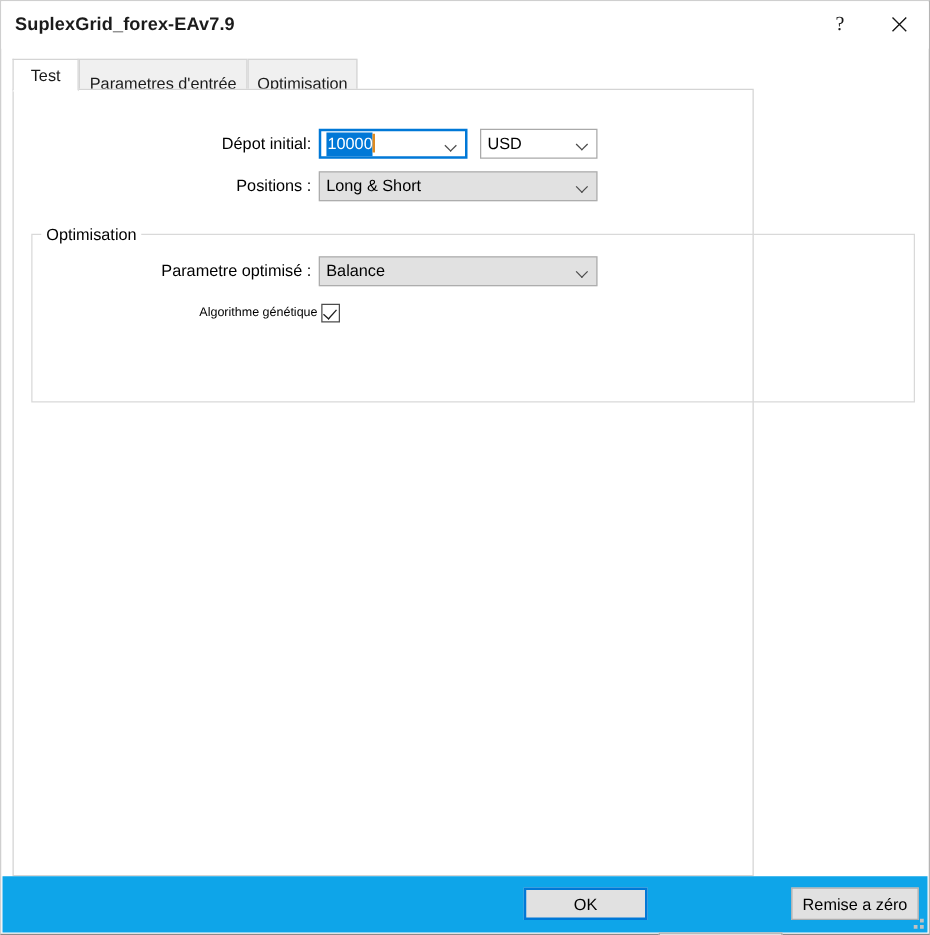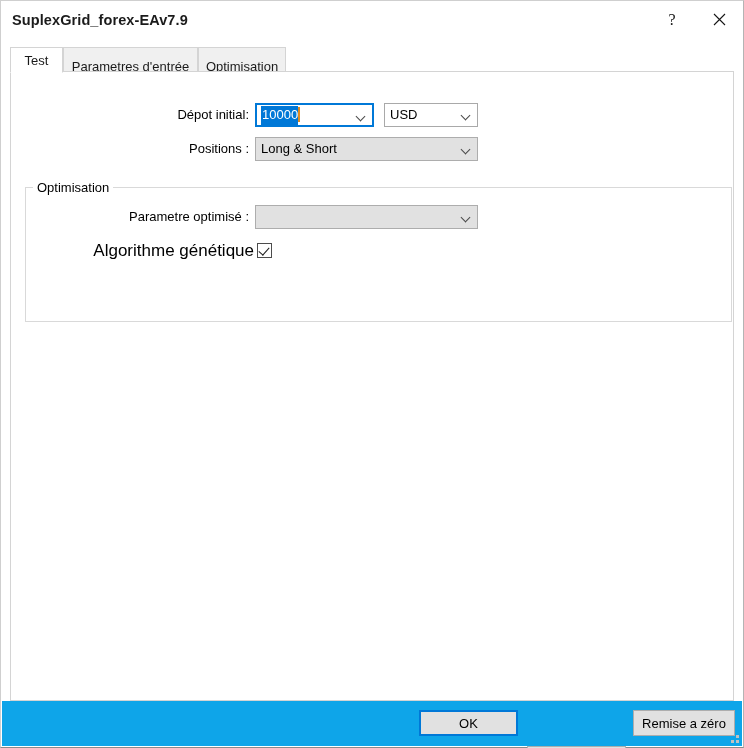--- a/index.html
+++ b/index.html
@@ -102,21 +102,21 @@
   }
   .tab-0 { left: 0px;   width: 53px; }
   .tab-1 { left: 53px;  width: 135px; }
   .tab-2 { left: 188px; width: 88px; }
 
   
   .tabpanel {
     position: absolute;
     left: 9px;
     top: 70px;
-    width: 724px;
+    width: 593px;
     height: 630px;
     box-sizing: border-box;
     background: #ffffff;
     border: 1px solid #d4d4d4;
   }
 
   
   .form-row {
     position: absolute;
     height: 24px;
@@ -231,21 +231,21 @@
   .checkbox-row {
     position: absolute;
     height: 22px;
   }
   .checkbox-label {
     position: absolute;
     top: 0;
     height: 22px;
     line-height: 22px;
     text-align: right;
-    font-size: 17px;
+    font-size: 10px;
     white-space: nowrap;
   }
   .checkbox {
     position: absolute;
     width: 15px;
     height: 15px;
     box-sizing: border-box;
     border: 1px solid #4c4c4c;
     background: #ffffff;
     cursor: default;
@@ -377,20 +377,21 @@
     </div>
 
   </div>
 
   <div class="groupbox">
 
     <div class="form-row" style="left:0px; top:17px; width:460px;">
       <div class="field-label" style="left:40px; width:183px;">Parametre optimisé :</div>
 
       <div class="combo flat" style="left:229px; width:223px;">
+        <div class="combo-text">Balance</div>
         <div class="combo-arrow">
           <span class="chev"></span>
         </div>
       </div>
     </div>
 
     <div class="checkbox-row" style="left:0px; top:52px; width:460px;">
       <div class="checkbox-label" style="left:40px; width:188px;">Algorithme génétique</div>
       <div class="checkbox" style="left:231px; top:3px;">
         <span class="tick"></span>

